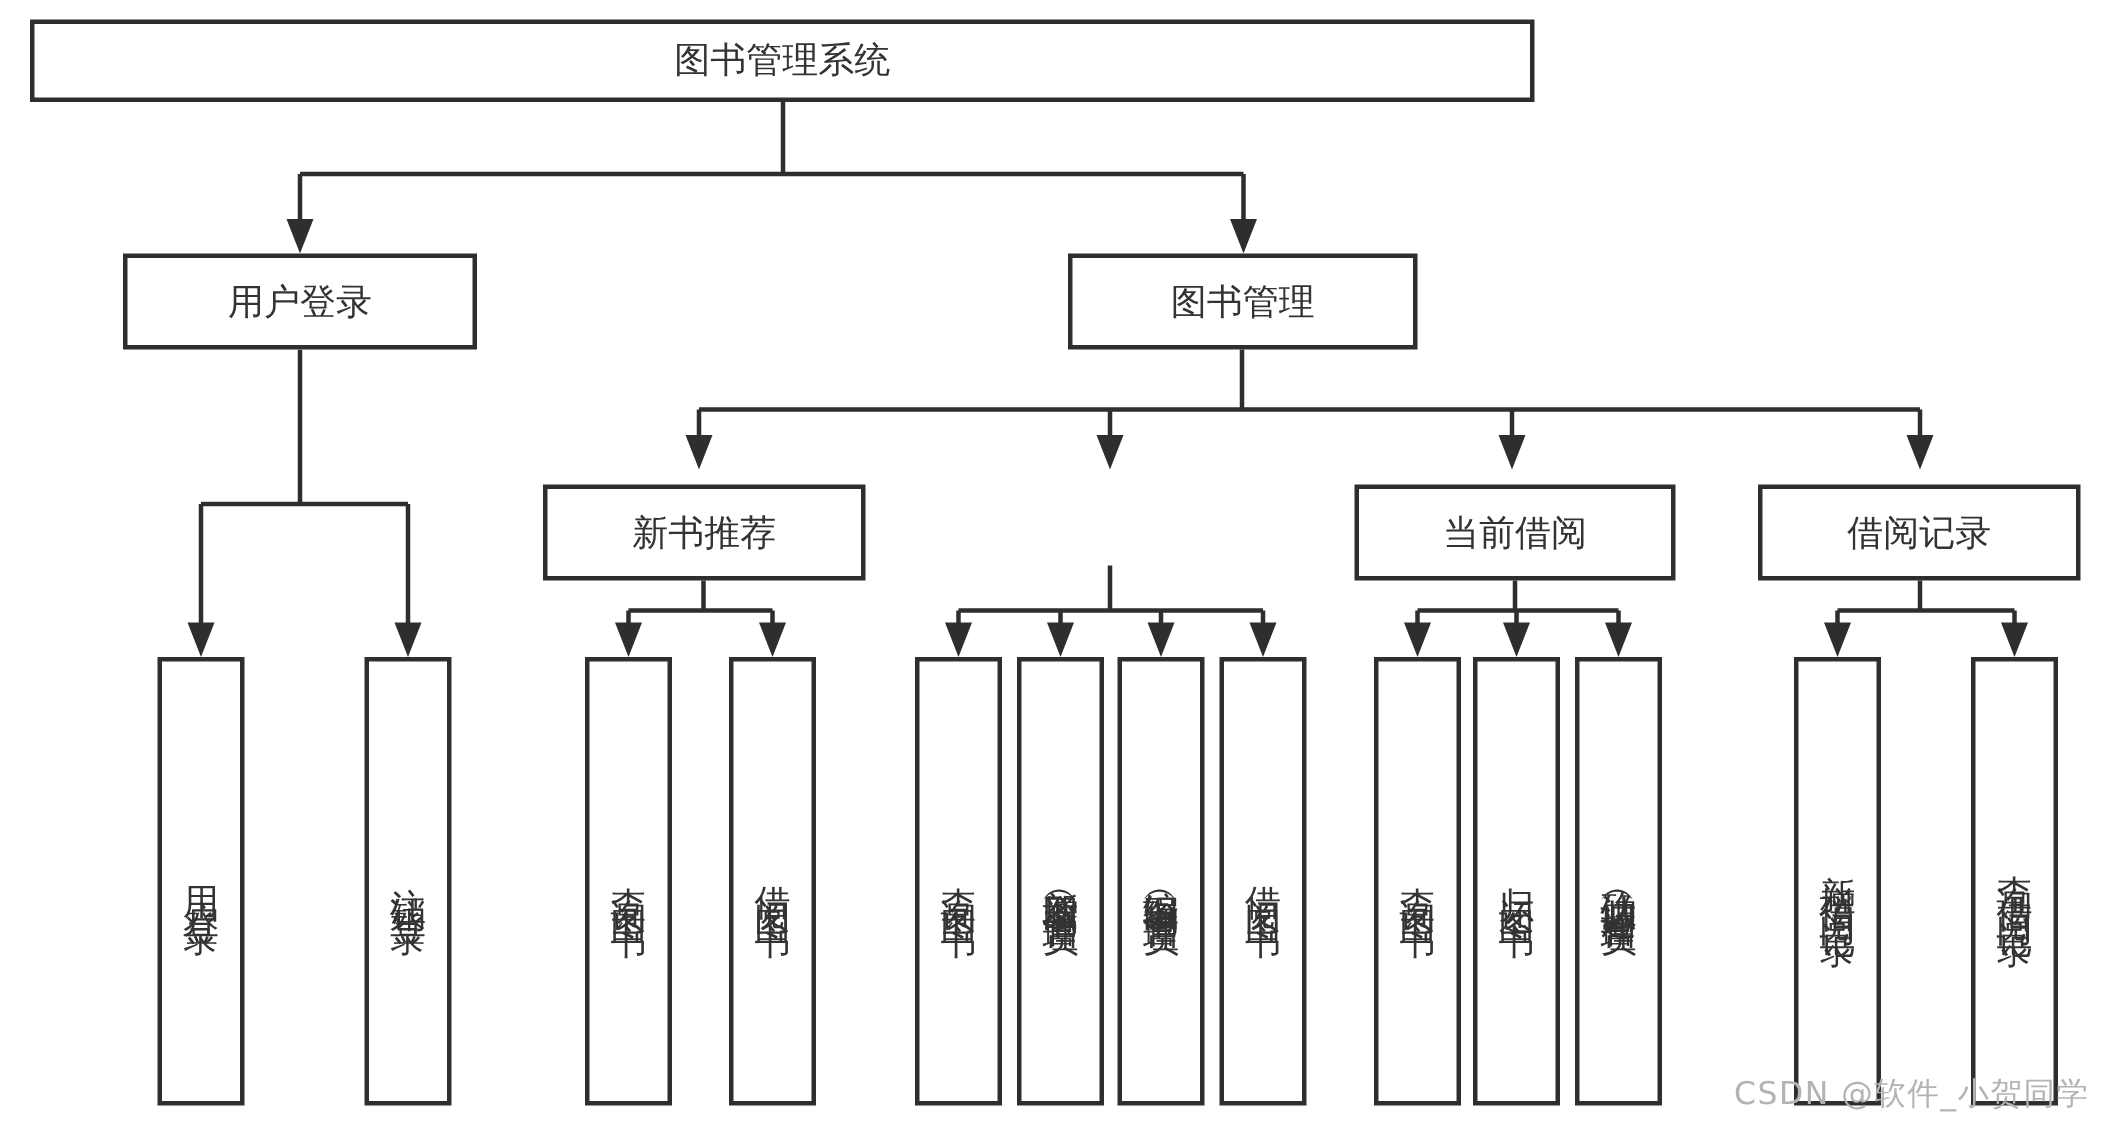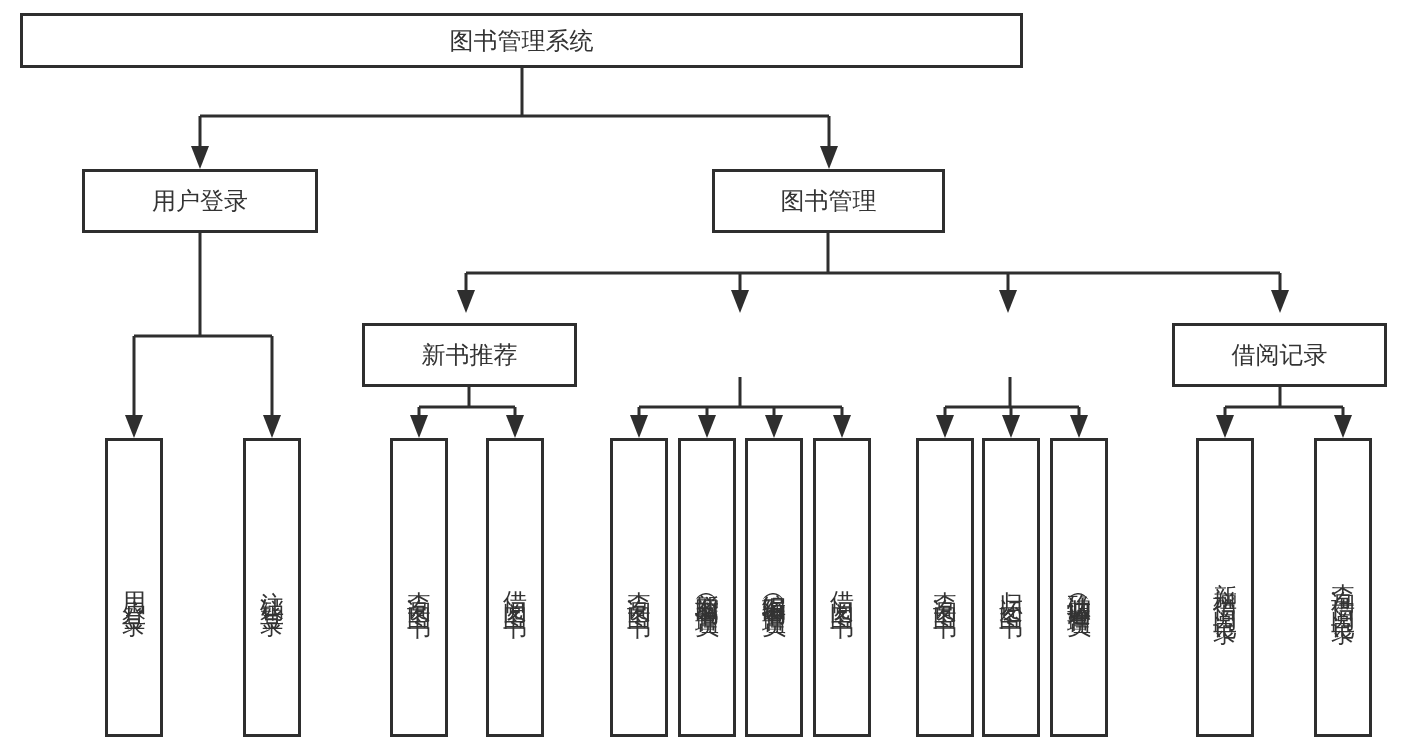--- a/index.html
+++ b/index.html
@@ -116,20 +116,23 @@
   <div class="box lvl2" style="left:82px;width:236px;">
     <span>用户登录</span>
   </div>
   <div class="box lvl2" style="left:712px;width:233px;">
     <span>图书管理</span>
   </div>
 
   <div class="box lvl3" style="left:362px;width:215px;">
     <span>新书推荐</span>
   </div>
+  <div class="box lvl3" style="left:903px;width:214px;">
+    <span>当前借阅</span>
+  </div>
   <div class="box lvl3" style="left:1172px;width:215px;">
     <span>借阅记录</span>
   </div>
 
   <div class="box leaf" style="left:105px;">
     <span class="vtext">用户登录</span>
   </div>
   <div class="box leaf" style="left:243px;">
     <span class="vtext">注销登录</span>
   </div>
@@ -164,14 +167,15 @@
     <span class="vtext">确认归还（管理员）</span>
   </div>
 
   <div class="box leaf" style="left:1196px;">
     <span class="vtext">新增借阅记录</span>
   </div>
   <div class="box leaf" style="left:1314px;">
     <span class="vtext">查询借阅记录</span>
   </div>
 
+  <div class="watermark">CSDN @软件_小贺同学</div>
 
 </div>
 
 </body></html>

